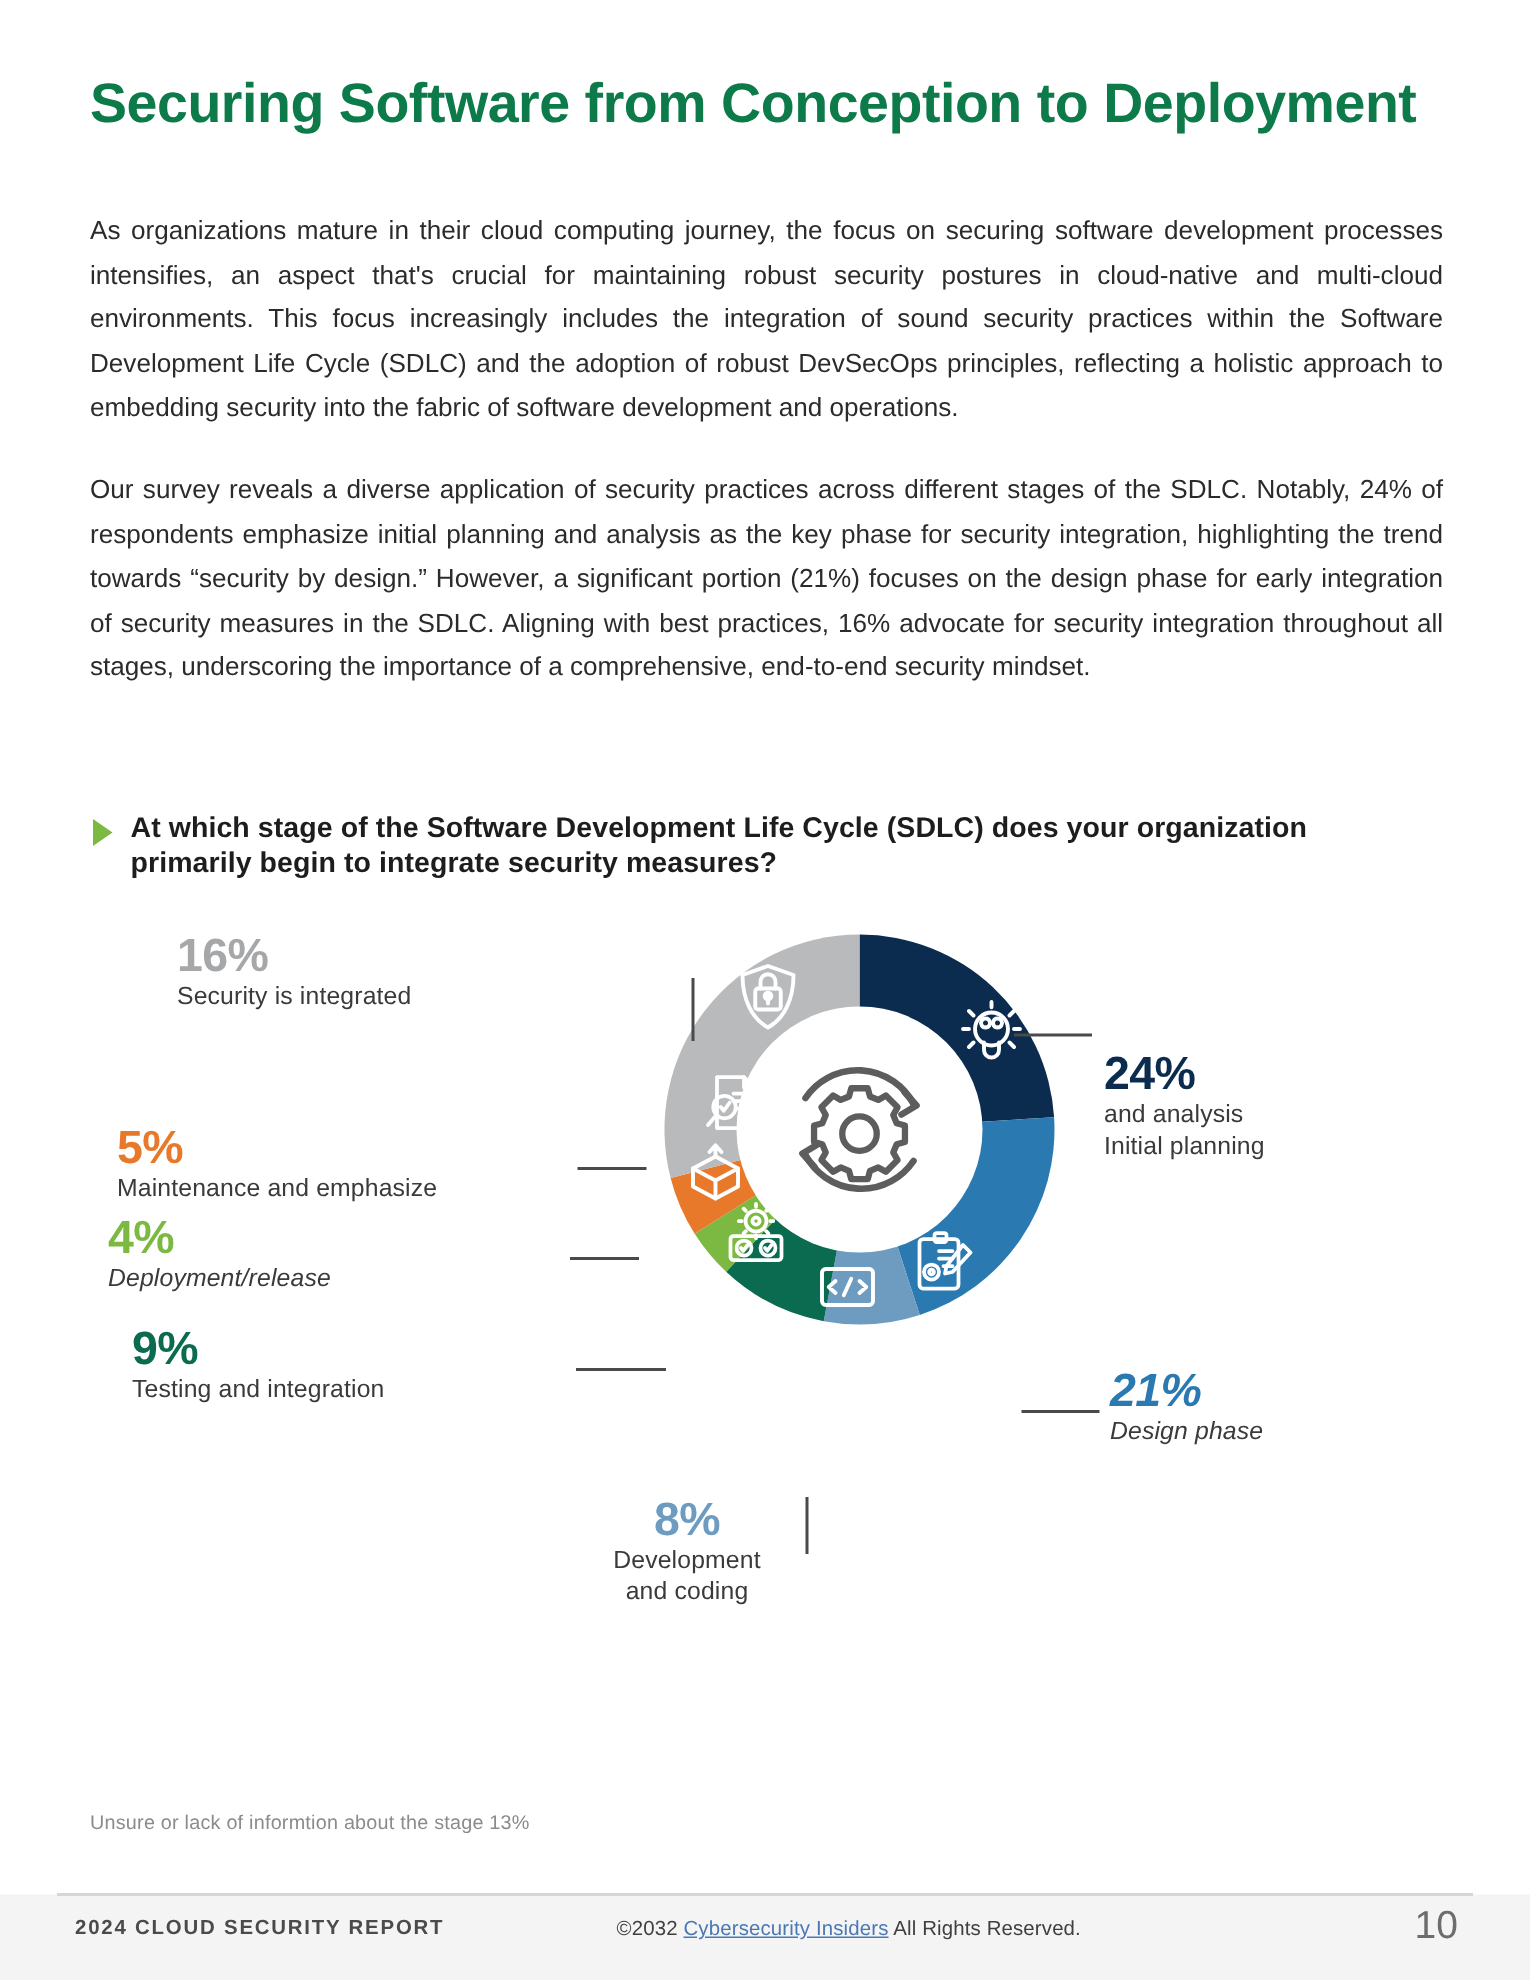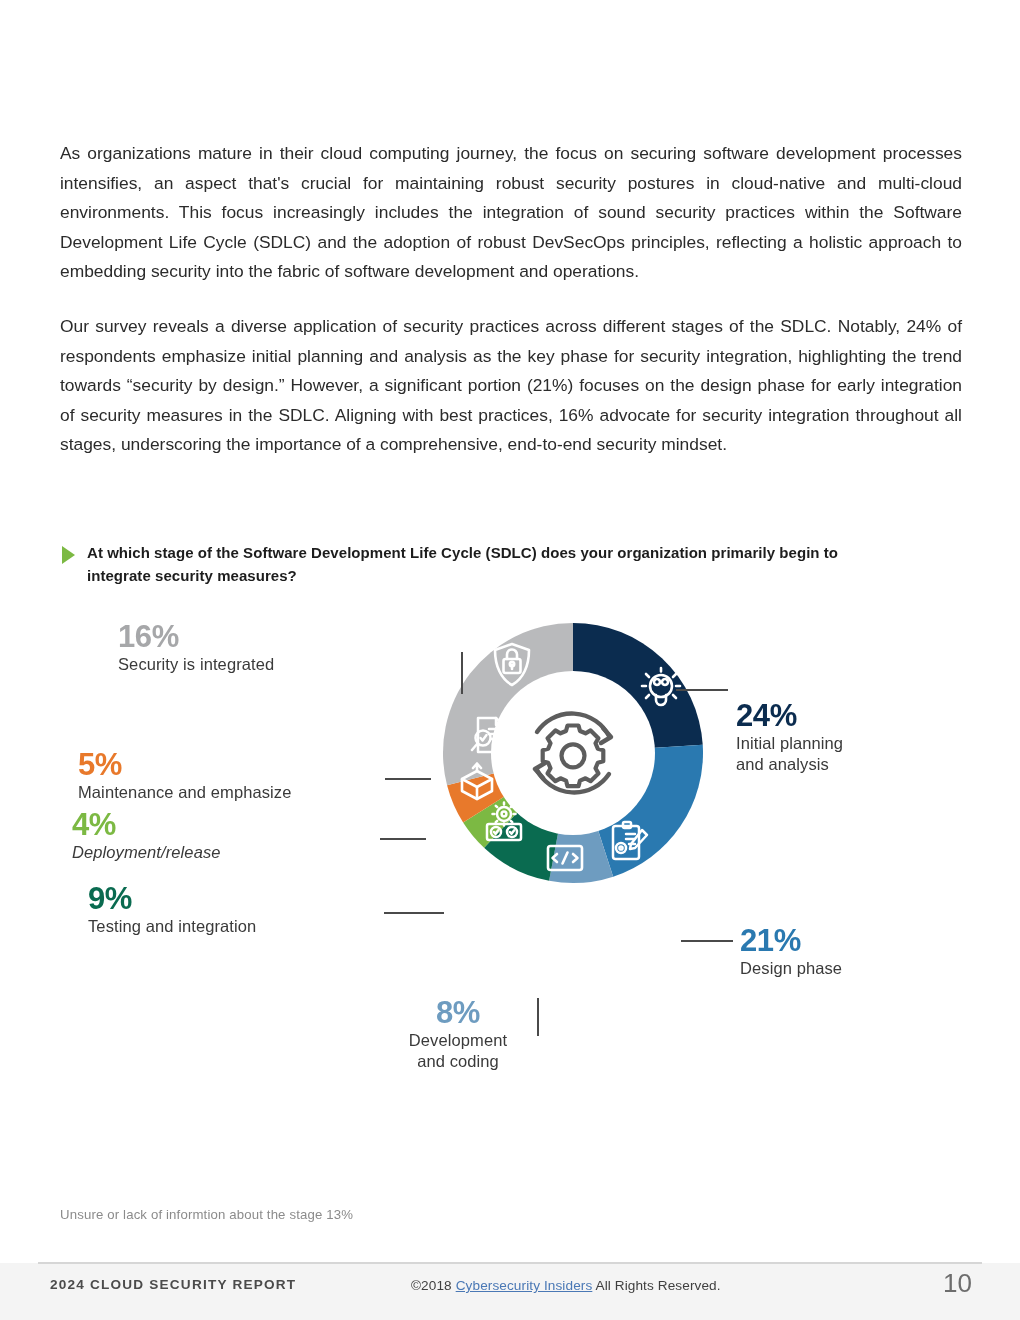--- a/index.html
+++ b/index.html
@@ -52,21 +52,21 @@
   }
   .tri-bullet {
     width: 0; height: 0;
     margin-top: 5px;
     border-left: 13px solid #7cb943;
     border-top: 9px solid transparent;
     border-bottom: 9px solid transparent;
     flex: 0 0 auto;
   }
   .question-text {
-    font-size: 15px;
+    font-size: 19px;
     font-weight: bold;
     line-height: 23px;
     color: #1d1d1d;
     letter-spacing: 0.05px;
   }
 
   
   .chart-area {
     position: absolute;
     left: 0; top: 600px;
@@ -150,20 +150,21 @@
     font-size: 26px;
     color: #6d6d6d;
     text-align: right;
   }
 </style>
 </head>
 <body>
 
 <div class="page">
 
+  <div class="title">Securing Software from Conception to Deployment</div>
 
   <div class="body-copy" id="para1">As organizations mature in their cloud computing journey, the focus on securing software development processes intensifies, an aspect that's crucial for maintaining robust security postures in cloud-native and multi-cloud environments. This focus increasingly includes the integration of sound security practices within the Software Development Life Cycle (SDLC) and the adoption of robust DevSecOps principles, reflecting a holistic approach to embedding security into the fabric of software development and operations.</div>
   <div class="body-copy" id="para2">Our survey reveals a diverse application of security practices across different stages of the SDLC. Notably, 24% of respondents emphasize initial planning and analysis as the key phase for security integration, highlighting the trend towards “security by design.” However, a significant portion (21%) focuses on the design phase for early integration of security measures in the SDLC. Aligning with best practices, 16% advocate for security integration throughout all stages, underscoring the importance of a comprehensive, end-to-end security mindset.</div>
 
   <div class="question-wrap">
     <div class="tri-bullet"></div>
     <div class="question-text">At which stage of the Software Development Life Cycle (SDLC) does your organization primarily begin to integrate security measures?</div>
   </div>
 
   <div class="chart-area">
@@ -288,35 +289,35 @@
     </div>
 
     <div class="callout center" style="left:383px; top:396px; width:150px;">
       <div class="pct" style="color:#6e9cc0;">8%</div>
       <div class="lbl">Development</div>
       <div class="lbl">and coding</div>
     </div>
 
     <div class="callout right" style="left:736px; top:58px; width:260px;margin-top:41px;">
       <div class="pct" style="color:#0b2c4f;">24%</div>
+      <div class="lbl">and analysis</div>
       <div class="lbl">Initial planning</div>
-      <div class="lbl">and analysis</div>
-    </div>
-
-    <div class="callout right" style="left:740px; top:324px; width:260px;">
+    </div>
+
+    <div class="callout right" style="left:740px; top:310px; width:260px;font-style:italic;">
       <div class="pct" style="color:#2a79b0;">21%</div>
       <div class="lbl">Design phase</div>
     </div>
   </div>
 
   <div class="footnote">Unsure or lack of informtion about the stage 13%</div>
 
   <div class="footer-band"></div>
   <div class="footer-rule"></div>
   <div class="footer-left">2024 CLOUD SECURITY REPORT</div>
   <div class="footer-center">
-    <span>©2018</span>
+    <span>©2032</span>
     <a href="#">Cybersecurity Insiders</a>
     <span>All Rights Reserved.</span>
   </div>
   <div class="footer-page">10</div>
 
 </div>
 
 </body></html>

